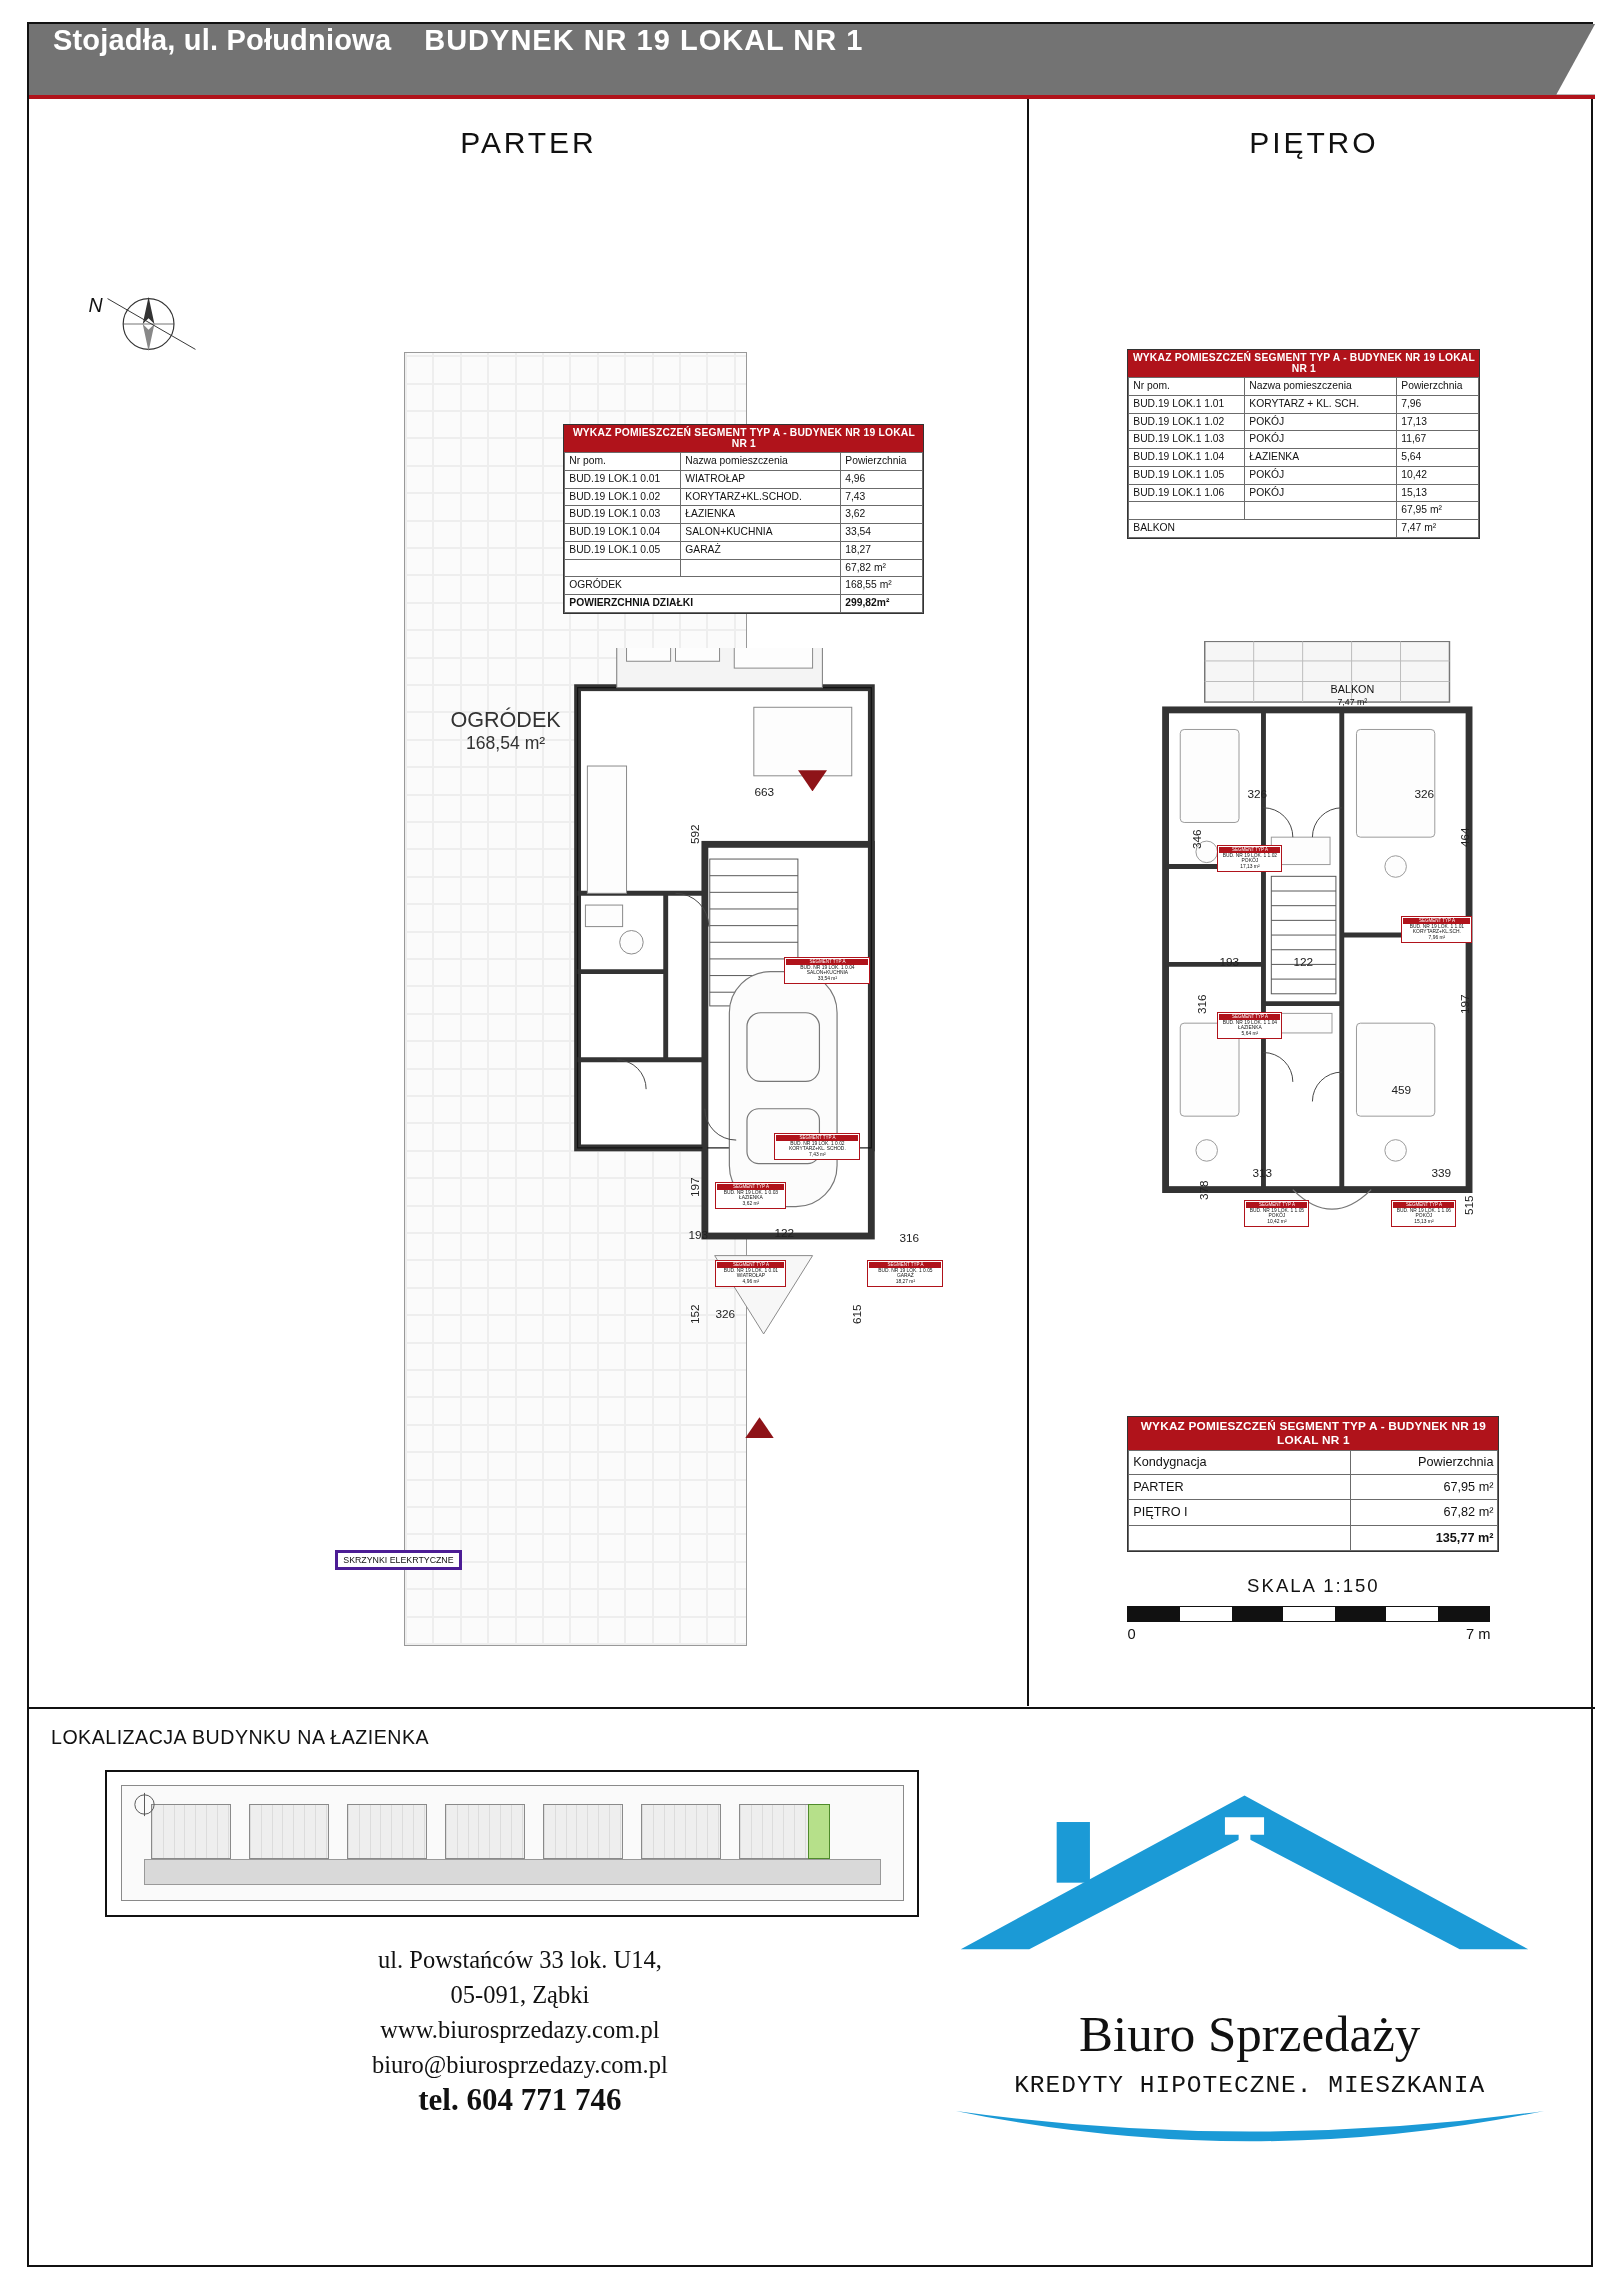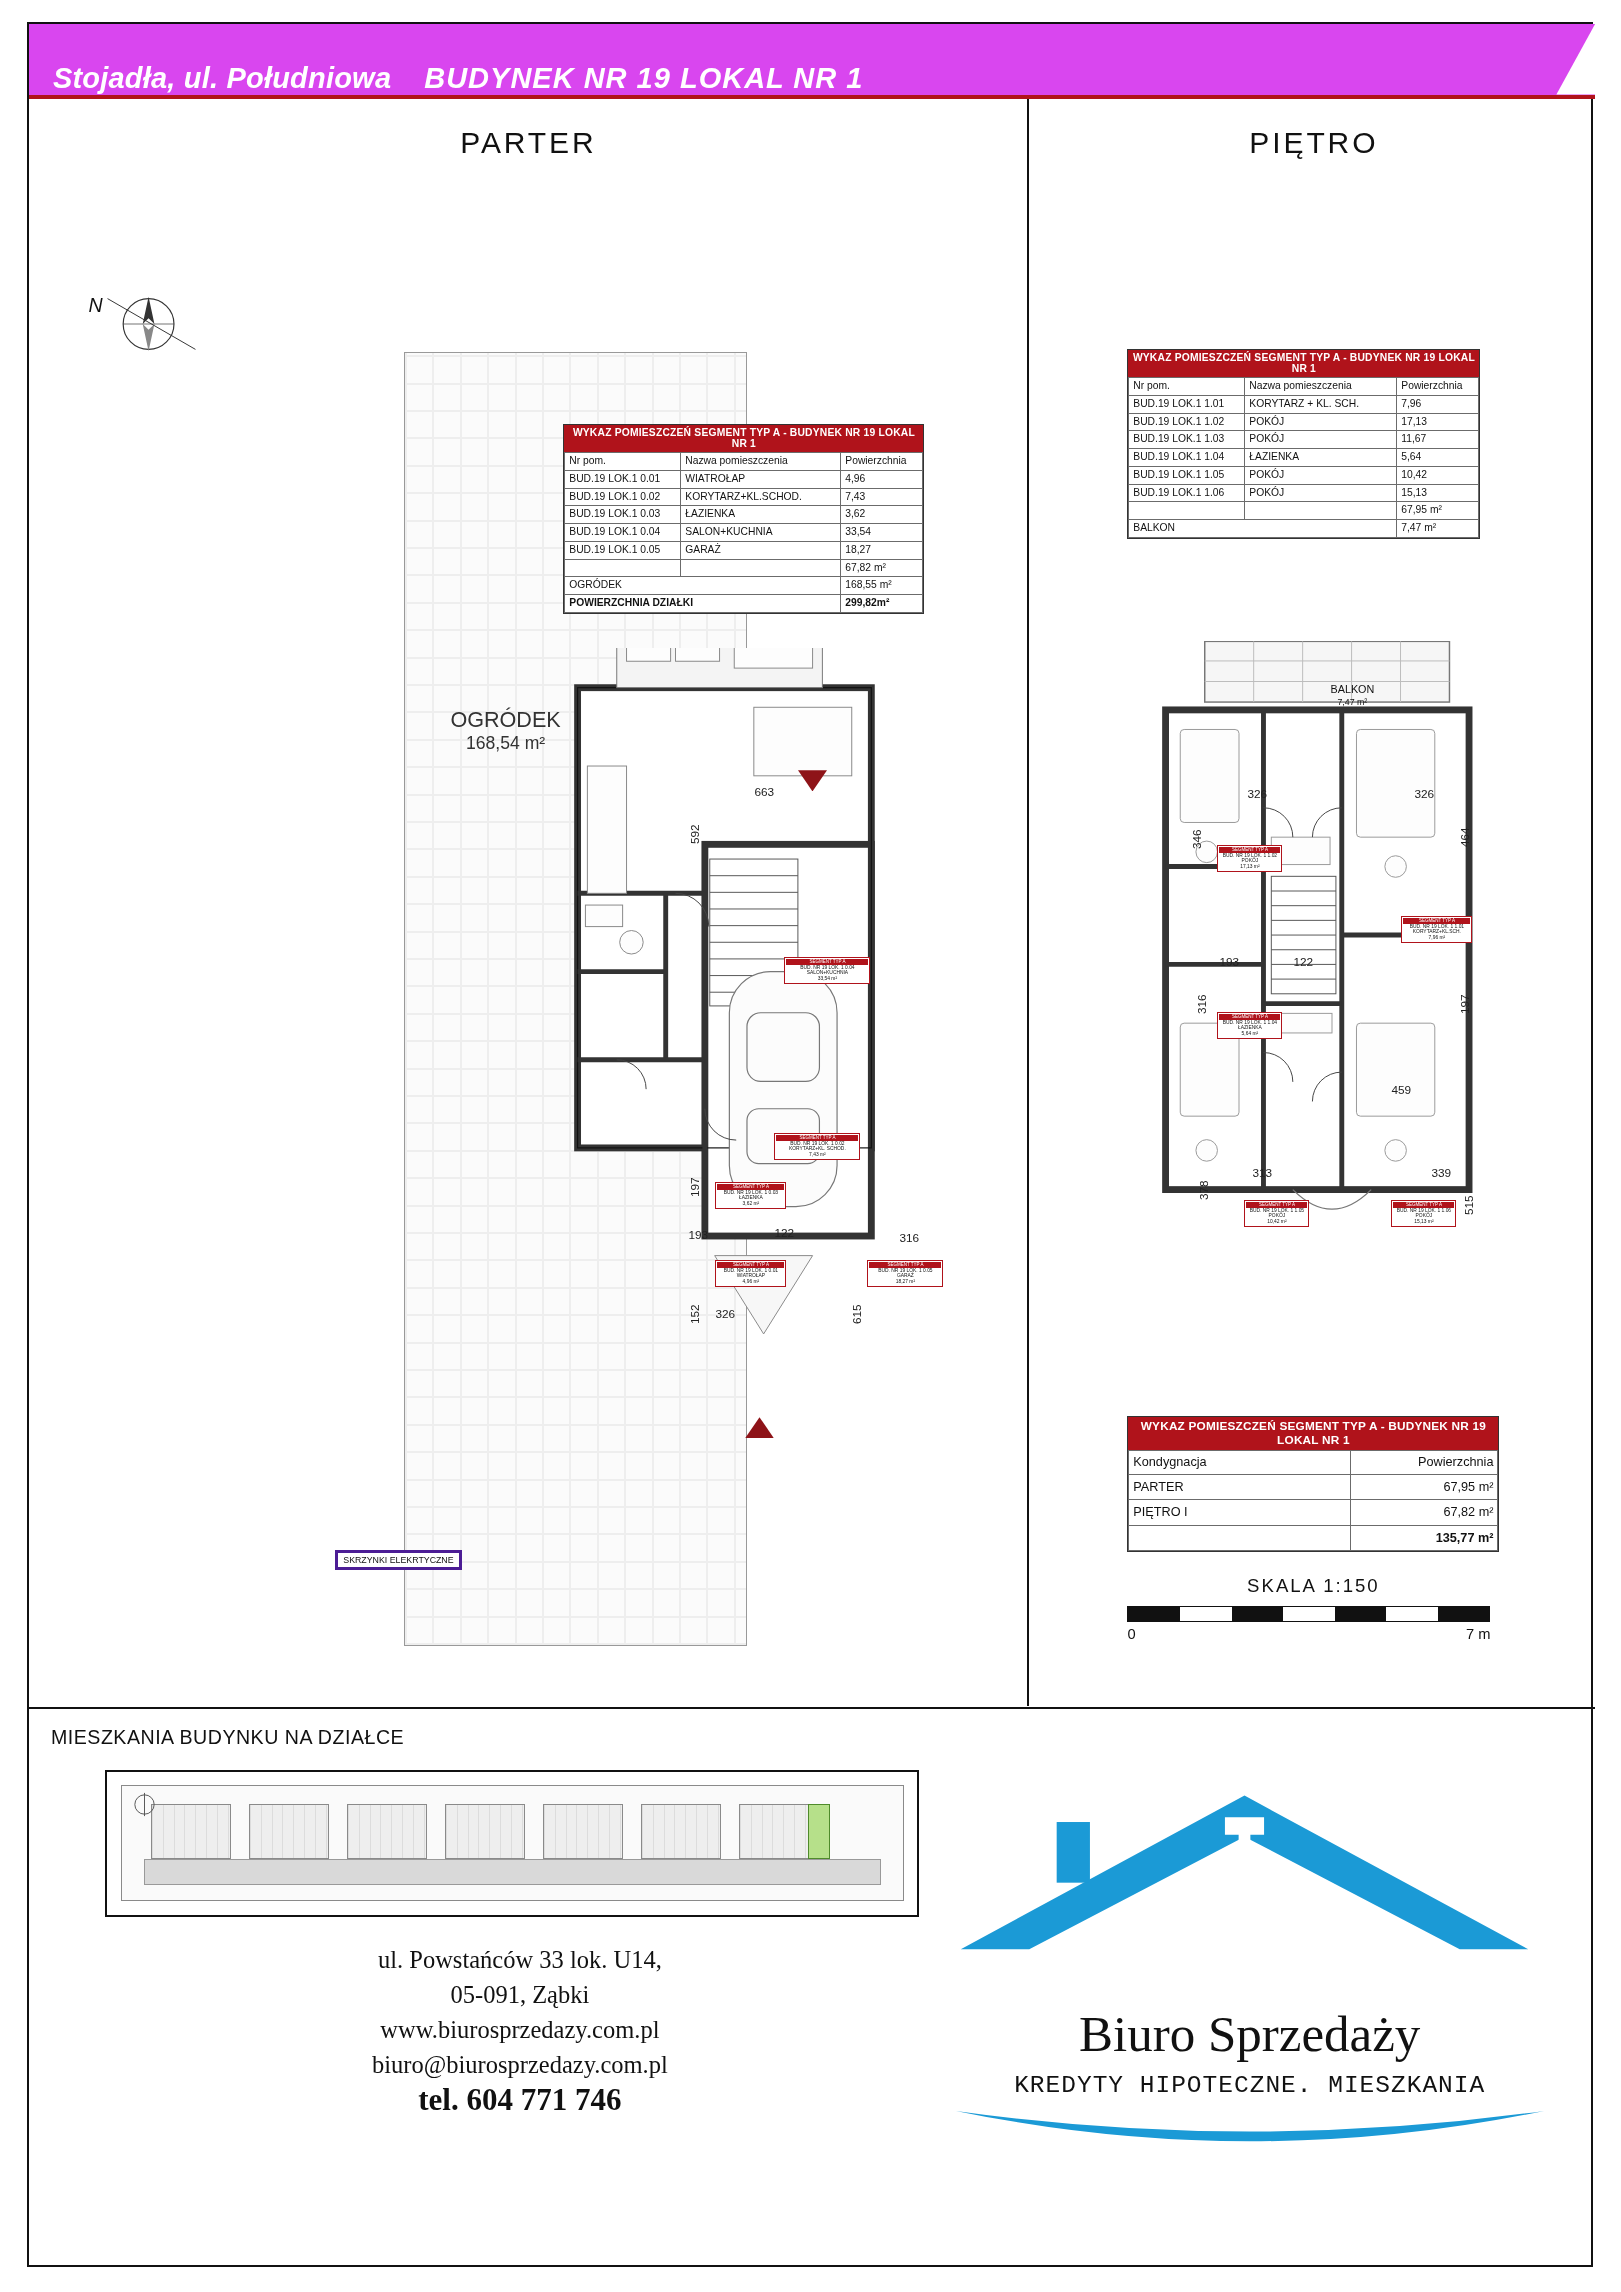--- a/index.html
+++ b/index.html
@@ -13,22 +13,22 @@
   }
   .page {
     position:absolute; left:27.4px; top:21.6px;
     width:1566px; height:2245px;
     border:2px solid #111;
     background:#fff;
   }
   
   .header {
     position:absolute; left:0; top:0; width:1566px; height:71px;
-    background:#d946ef; color:#fff;
-    display:flex; align-items:flex-end;font-style:italic;
+    background:#737373; color:#fff;
+    display:flex; align-items:flex-start;
   }
   .header:after{
     content:""; position:absolute; right:-1px; top:0;
     border-top:35px solid #fff; border-bottom:35px solid #fff;
     border-left:33px solid #111; width:0; height:0;
     display:none;
   }
   .hdr-clip{
     position:absolute; right:0; top:0; width:39px; height:71px;
     background:#fff;
@@ -546,21 +546,21 @@
         <div class="sb-l"></div>
         <div class="sb-d"></div>
     </div>
     <div class="scale-nums">
       <span>0</span>
       <span>7 m</span>
     </div>
   </div>
 
   <div class="bottom">
-    <div class="loc-title">MIESZKANIA BUDYNKU NA DZIAŁCE</div>
+    <div class="loc-title">LOKALIZACJA BUDYNKU NA ŁAZIENKA</div>
 
     <div class="siteplan">
       <div class="siteplan-inner">
         <div class="site-road"></div>
         <div class="site-block" style="left:29px;"></div>
         <div class="site-block" style="left:127px;"></div>
         <div class="site-block" style="left:225px;"></div>
         <div class="site-block" style="left:323px;"></div>
         <div class="site-block" style="left:421px;"></div>
         <div class="site-block" style="left:519px;"></div>

